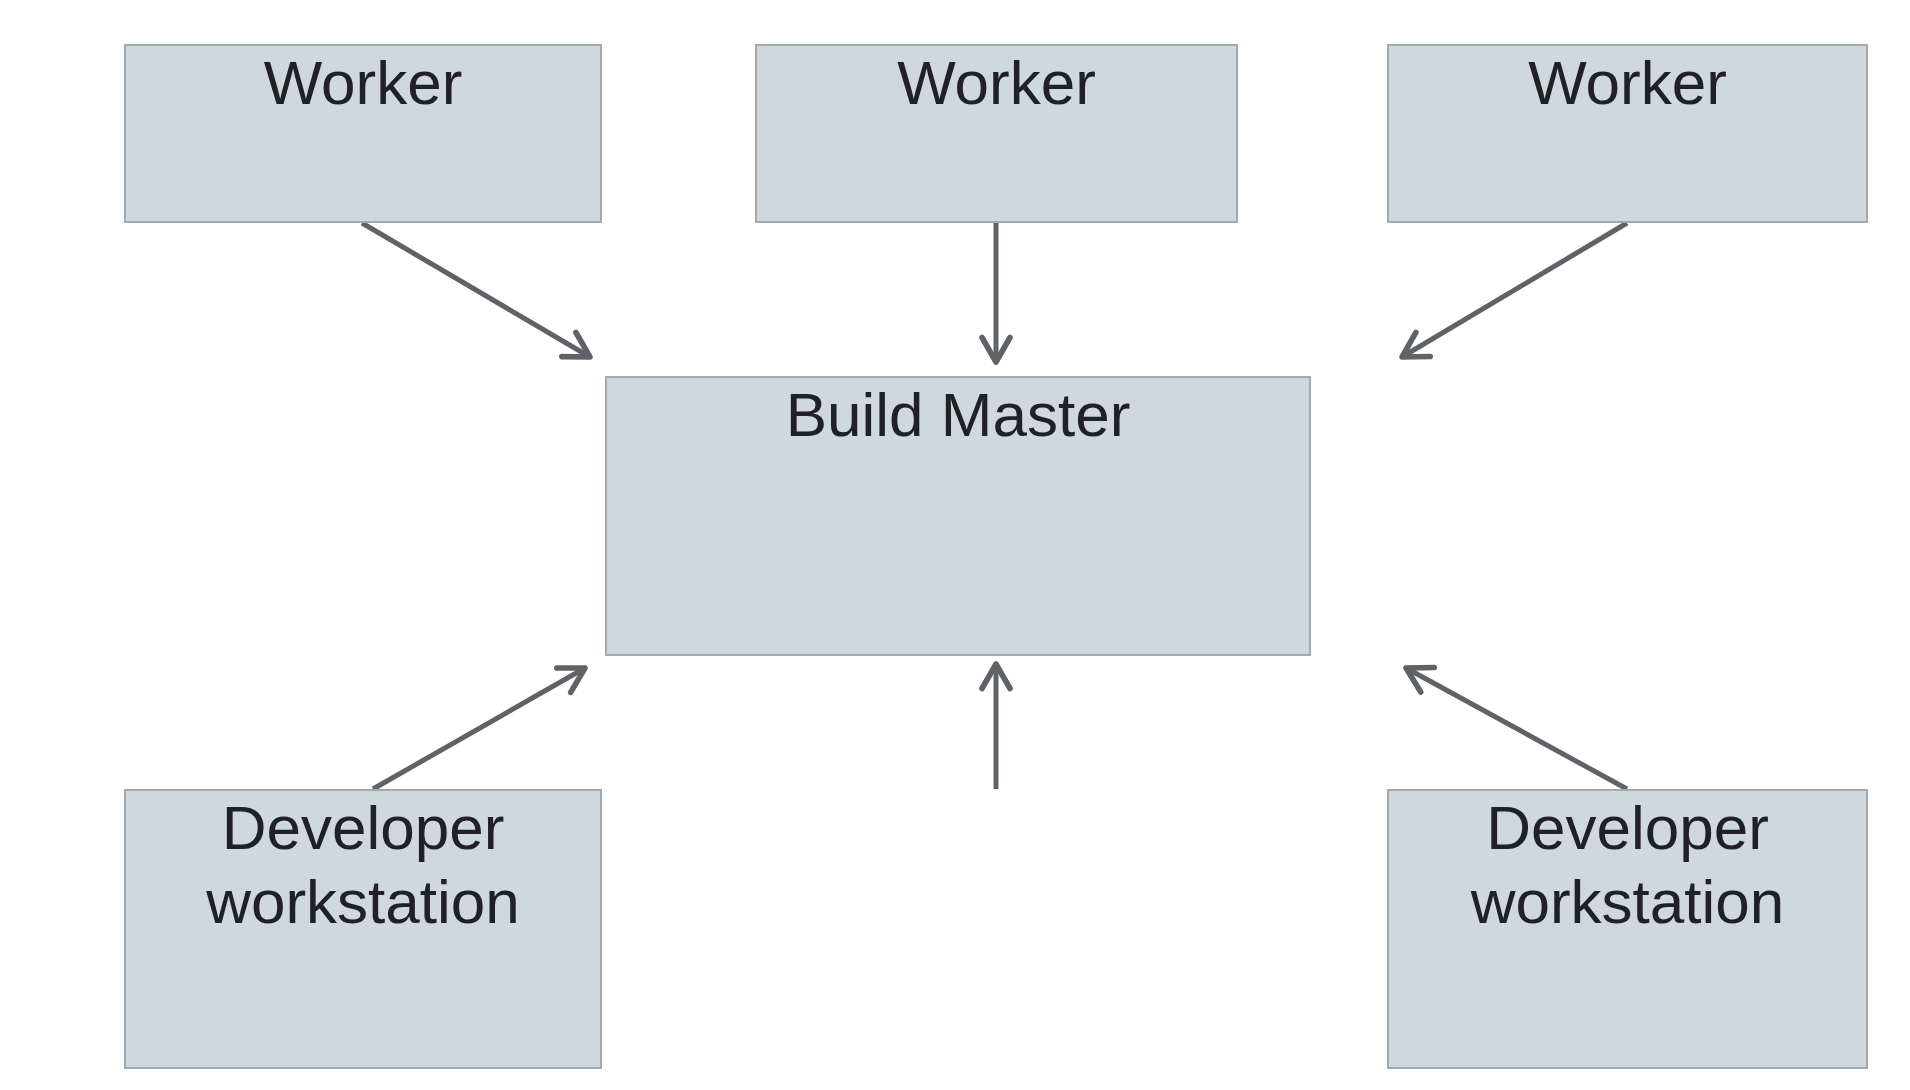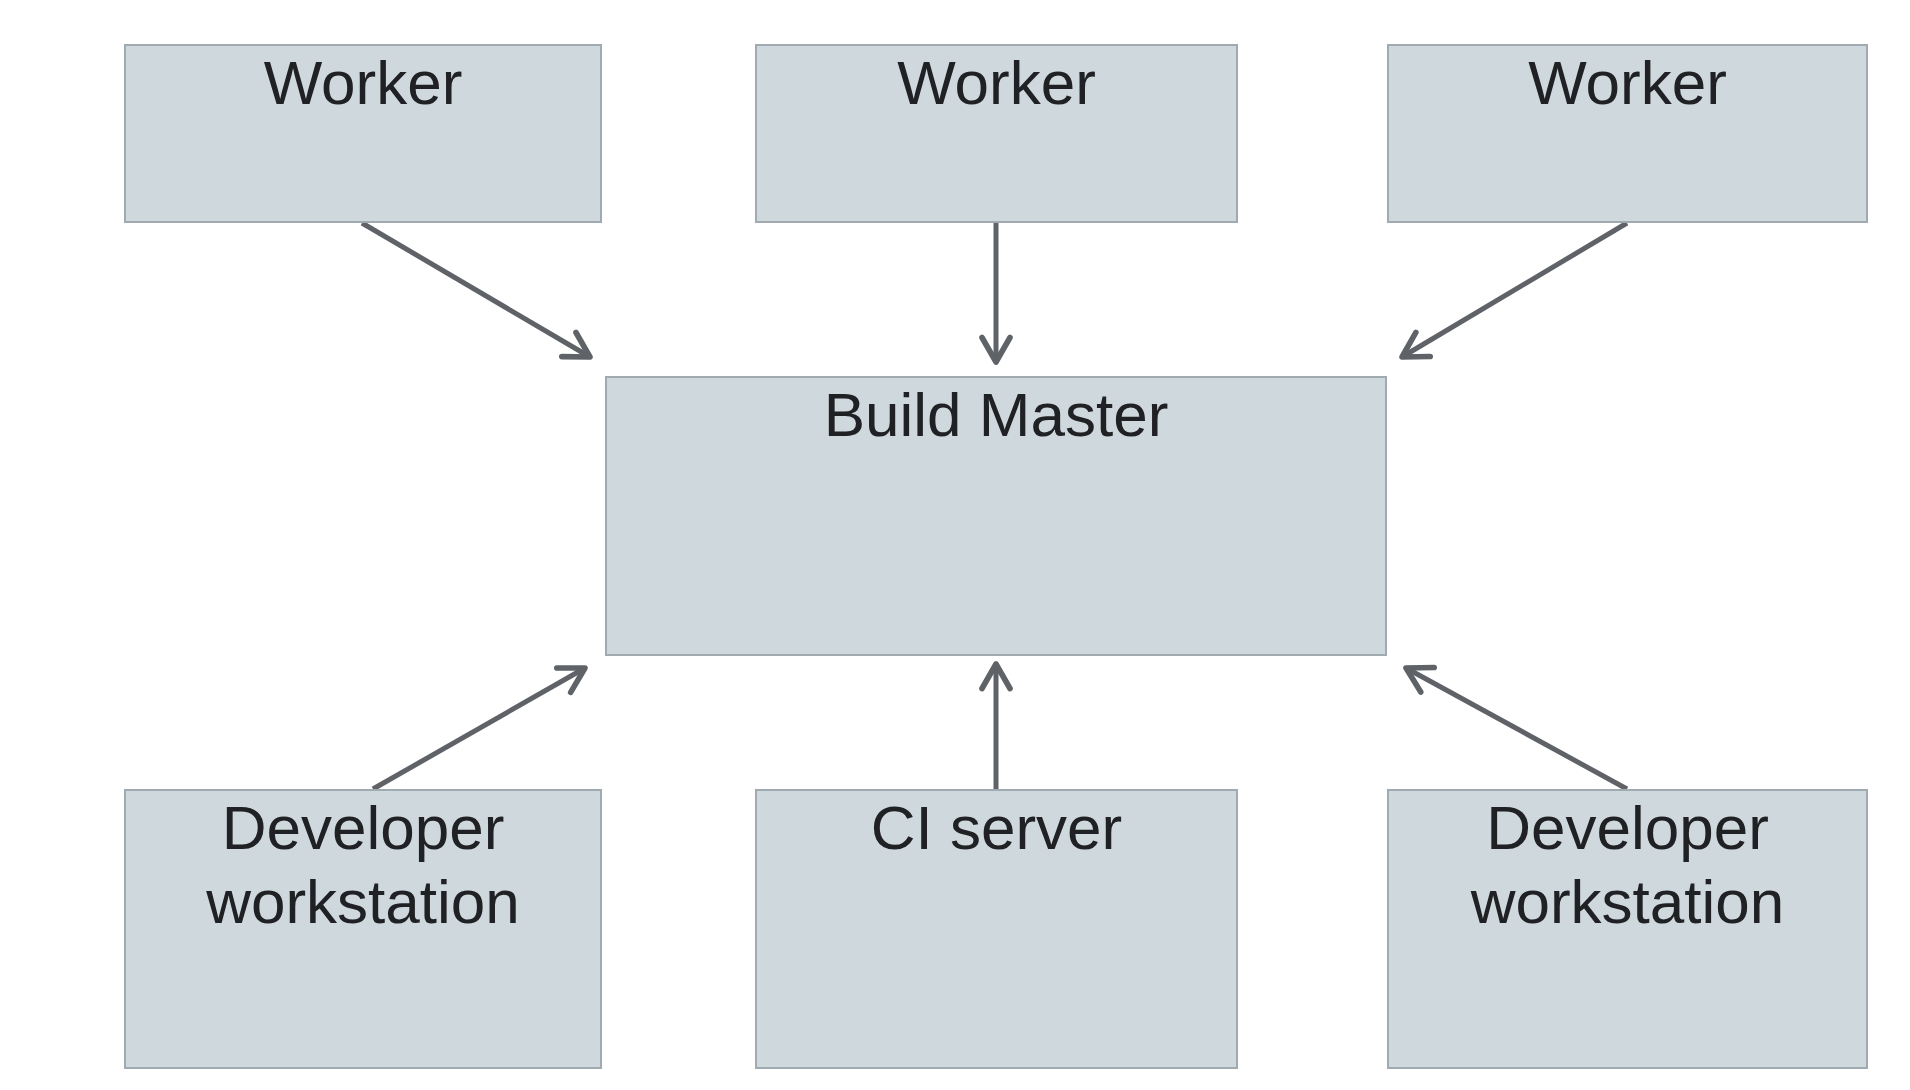--- a/index.html
+++ b/index.html
@@ -31,21 +31,21 @@
     display: flex;
     justify-content: center;
     text-align: center;
     font-size: 62px;
     line-height: 1.2;
     padding: 0 22px;
   }
   .n-worker-1      { left: 124px;  top: 44px;  width: 478px; height: 179px; }
   .n-worker-2      { left: 755px;  top: 44px;  width: 483px; height: 179px; }
   .n-worker-3      { left: 1387px; top: 44px;  width: 481px; height: 179px; }
-  .n-build-master  { left: 605px;  top: 376px; width: 782px; height: 280px; }
+  .n-build-master  { left: 605px;  top: 376px; width: 706px; height: 280px; }
   .n-dev-left      { left: 124px;  top: 789px; width: 478px; height: 280px; }
   .n-ci-server     { left: 755px;  top: 789px; width: 483px; height: 280px; }
   .n-dev-right     { left: 1387px; top: 789px; width: 481px; height: 280px; }
   .edge {
     stroke: #5f6368;
     stroke-width: 5;
     fill: none;
   }
 </style>
 </head>
@@ -80,21 +80,18 @@
   </div>
 
   <div class="node n-build-master">
     <span>Build Master</span>
   </div>
 
   <div class="node n-dev-left">
     <span>Developer workstation</span>
   </div>
 
-  <div class="node n-ci-server">
-    <span>CI server</span>
-  </div>
 
   <div class="node n-dev-right">
     <span>Developer workstation</span>
   </div>
 
 </div>
 
 </body></html>

